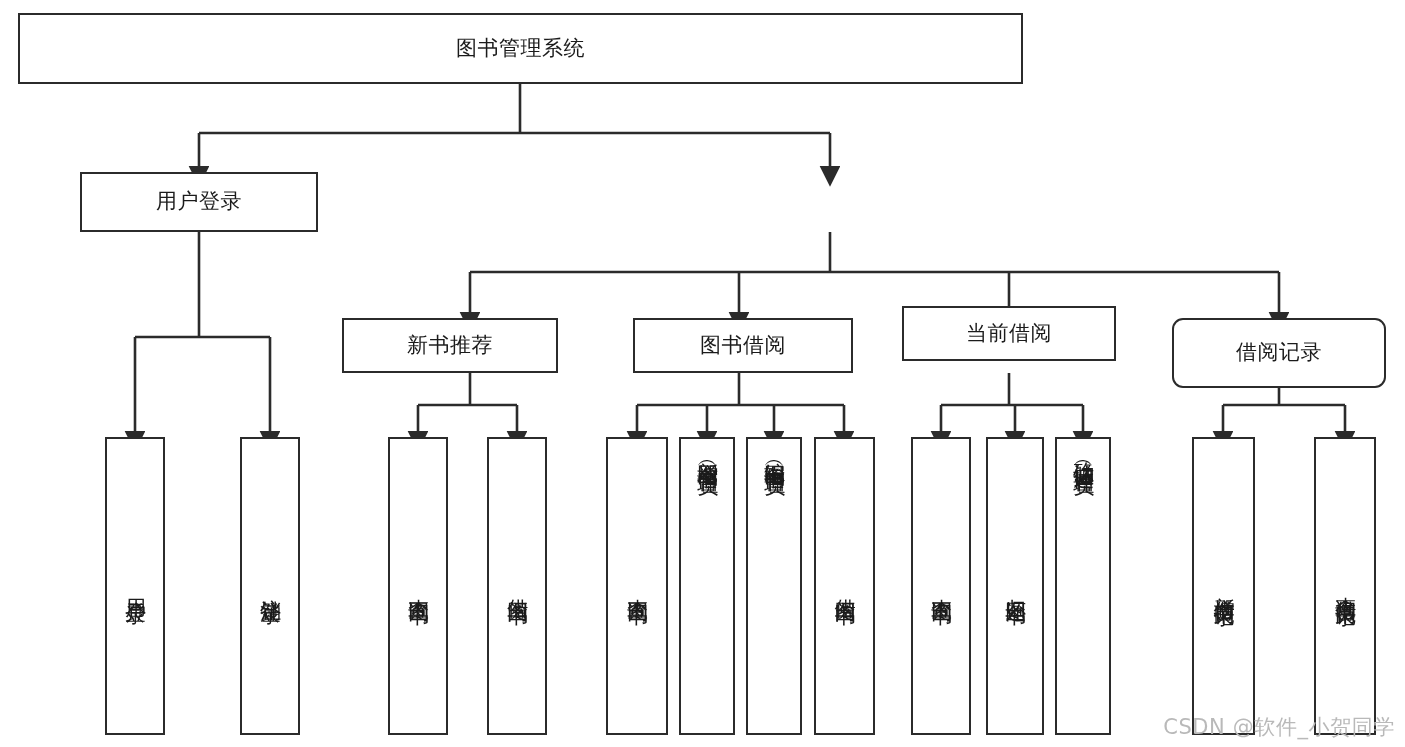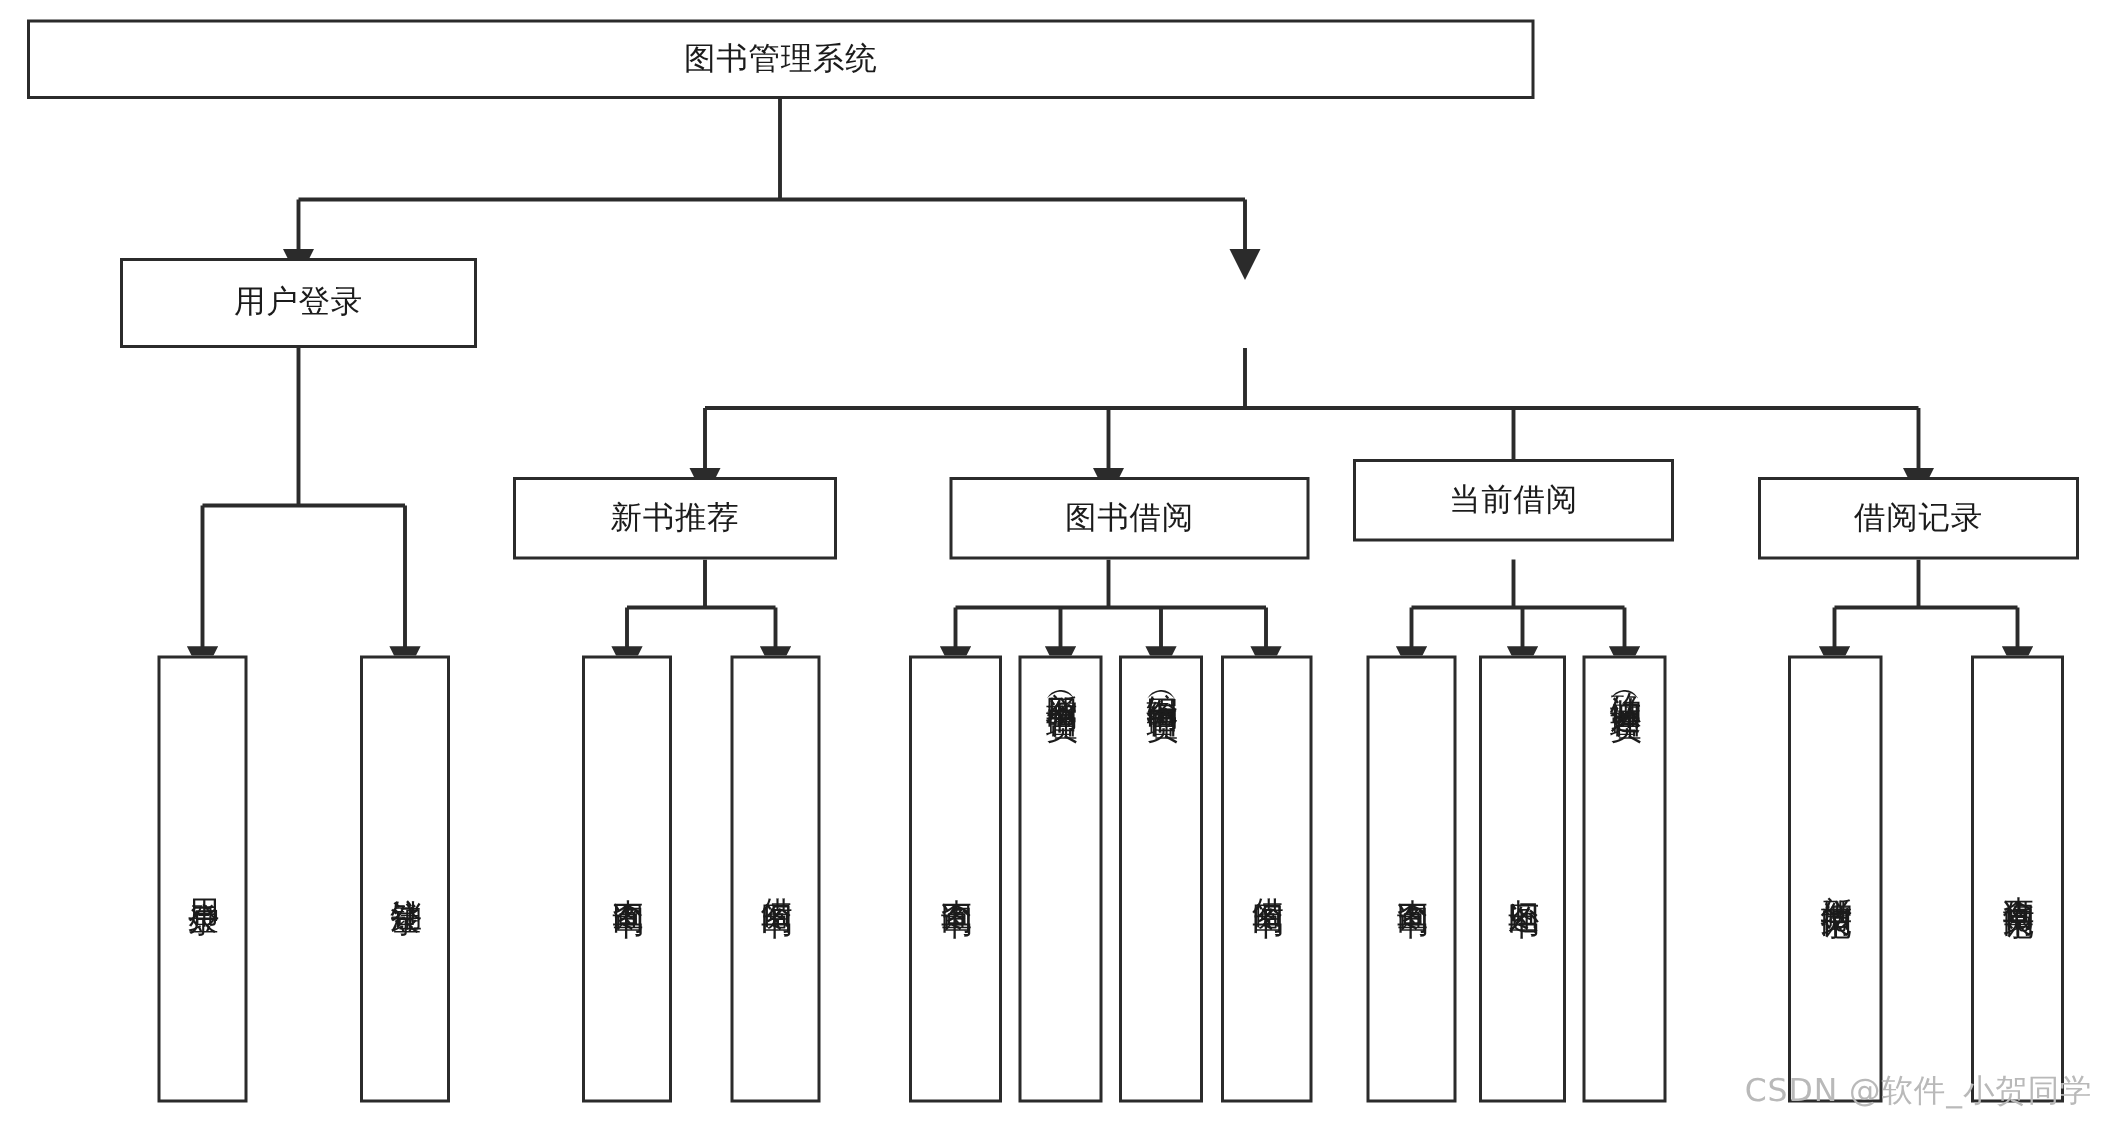--- a/index.html
+++ b/index.html
@@ -114,38 +114,38 @@
         <line x1="941" y1="405" x2="941" y2="434" marker-end="url(#arrow)"></line>
         <line x1="1015" y1="405" x2="1015" y2="434" marker-end="url(#arrow)"></line>
         <line x1="1083" y1="405" x2="1083" y2="434" marker-end="url(#arrow)"></line>
         <line x1="1279" y1="373" x2="1279" y2="405"></line>
         <line x1="1223" y1="405" x2="1345" y2="405"></line>
         <line x1="1223" y1="405" x2="1223" y2="434" marker-end="url(#arrow)"></line>
         <line x1="1345" y1="405" x2="1345" y2="434" marker-end="url(#arrow)"></line>
       </g>
   </svg>
 
-  <div class="node horizontal" id="node-root" style="left: 18px; top: 13px; width: 1005px; height: 53px;">
+  <div class="node horizontal" id="node-root" style="left: 18px; top: 13px; width: 1005px; height: 71px;">
     <span class="node-label">图书管理系统</span>
   </div>
 
   <div class="node horizontal" id="node-user-login" style="left: 80px; top: 172px; width: 238px; height: 60px;">
     <span class="node-label">用户登录</span>
   </div>
 
   <div class="node horizontal" id="node-new-book-recommend" style="left: 342px; top: 318px; width: 216px; height: 55px;">
     <span class="node-label">新书推荐</span>
   </div>
-  <div class="node horizontal" id="node-book-borrow" style="left: 633px; top: 318px; width: 240px; height: 55px;">
+  <div class="node horizontal" id="node-book-borrow" style="left: 633px; top: 318px; width: 220px; height: 55px;">
     <span class="node-label">图书借阅</span>
   </div>
   <div class="node horizontal" id="node-current-borrow" style="left: 902px; top: 306px; width: 214px; height: 55px;">
     <span class="node-label">当前借阅</span>
   </div>
-  <div class="node horizontal" id="node-borrow-record" style="left: 1172px; top: 318px; width: 214px; height: 55px;">
+  <div class="node horizontal" id="node-borrow-record" style="left: 1172px; top: 318px; width: 214px; height: 70px; border-radius: 11px;">
     <span class="node-label">借阅记录</span>
   </div>
 
   <div id="leaf-layer">
       <div class="node vertical centered" id="leaf-user-login" style="left: 105px; top: 437px; width: 60px; height: 298px;">
         <span class="node-label">用户登录</span>
       </div>
       <div class="node vertical centered" id="leaf-logout" style="left: 240px; top: 437px; width: 60px; height: 298px;">
         <span class="node-label">注销登录</span>
       </div>

